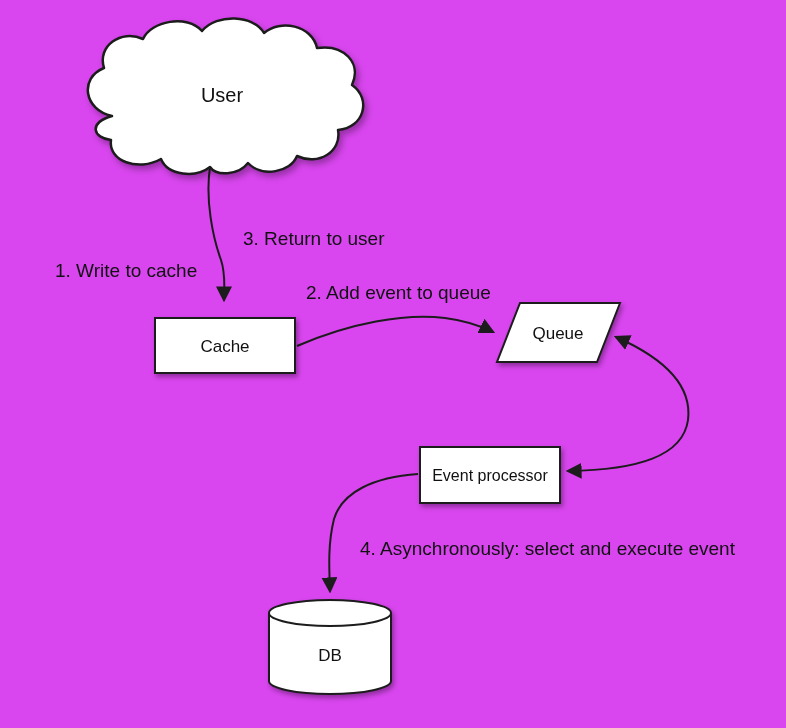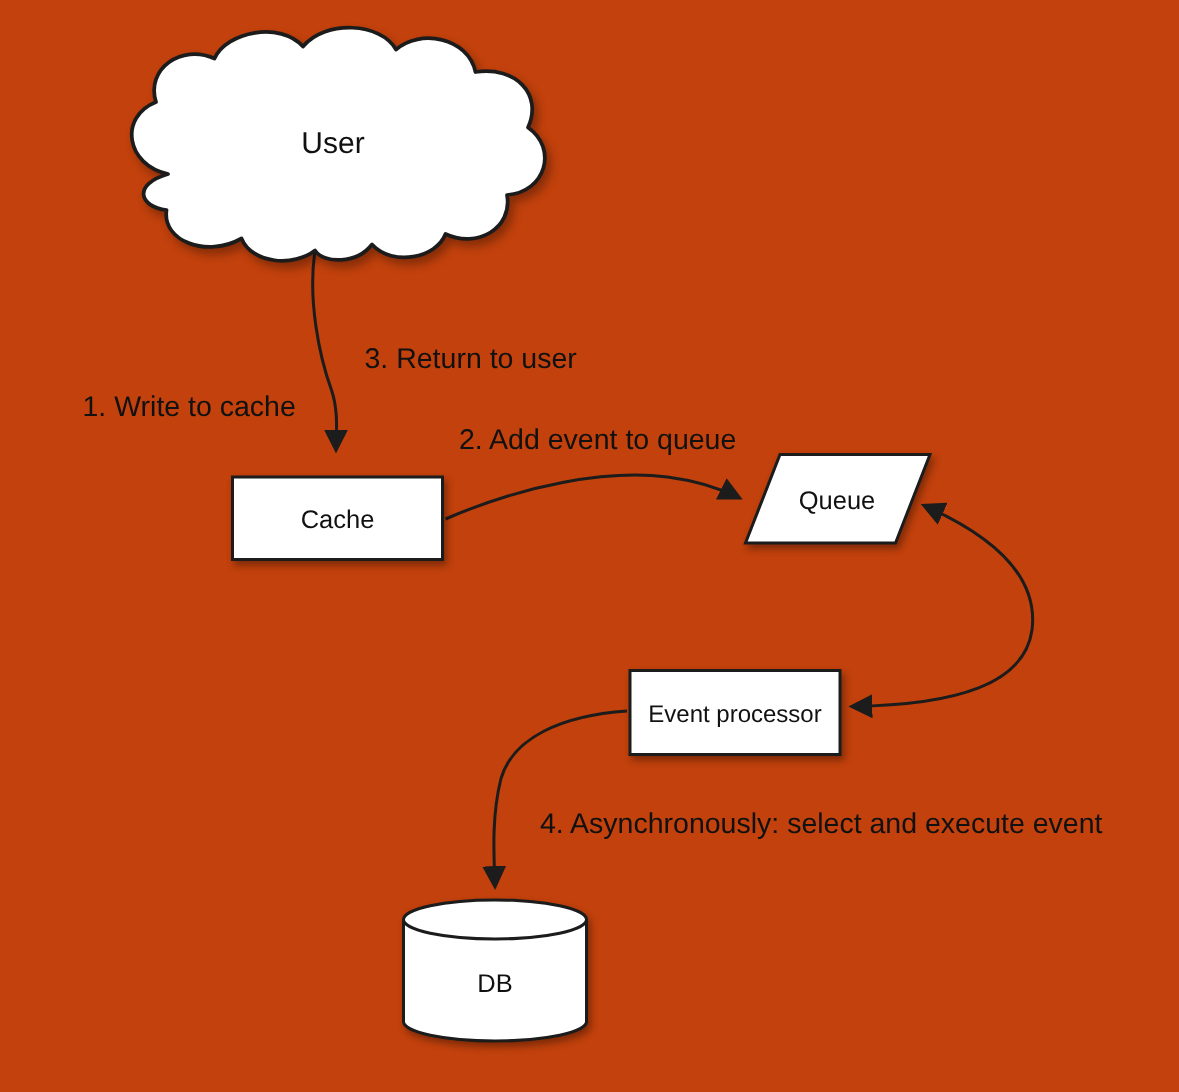--- a/index.html
+++ b/index.html
@@ -5,21 +5,21 @@
   html, body {
     margin: 0;
     padding: 0;
     background: #ffffff;
     font-family: "Liberation Sans", sans-serif;
   }
   .canvas-wrap {
     position: relative;
     width: 786px;
     height: 728px;
-    background: #c2410c;
+    background: #d946ef;
     overflow: hidden;
   }
   svg { display: block; }
   .node-shape {
     fill: #ffffff;
     stroke: #1c1c1c;
     stroke-width: 2;
     filter: drop-shadow(2px 3px 2.5px rgba(0,0,0,0.35));
   }
   .cloud-shape {

